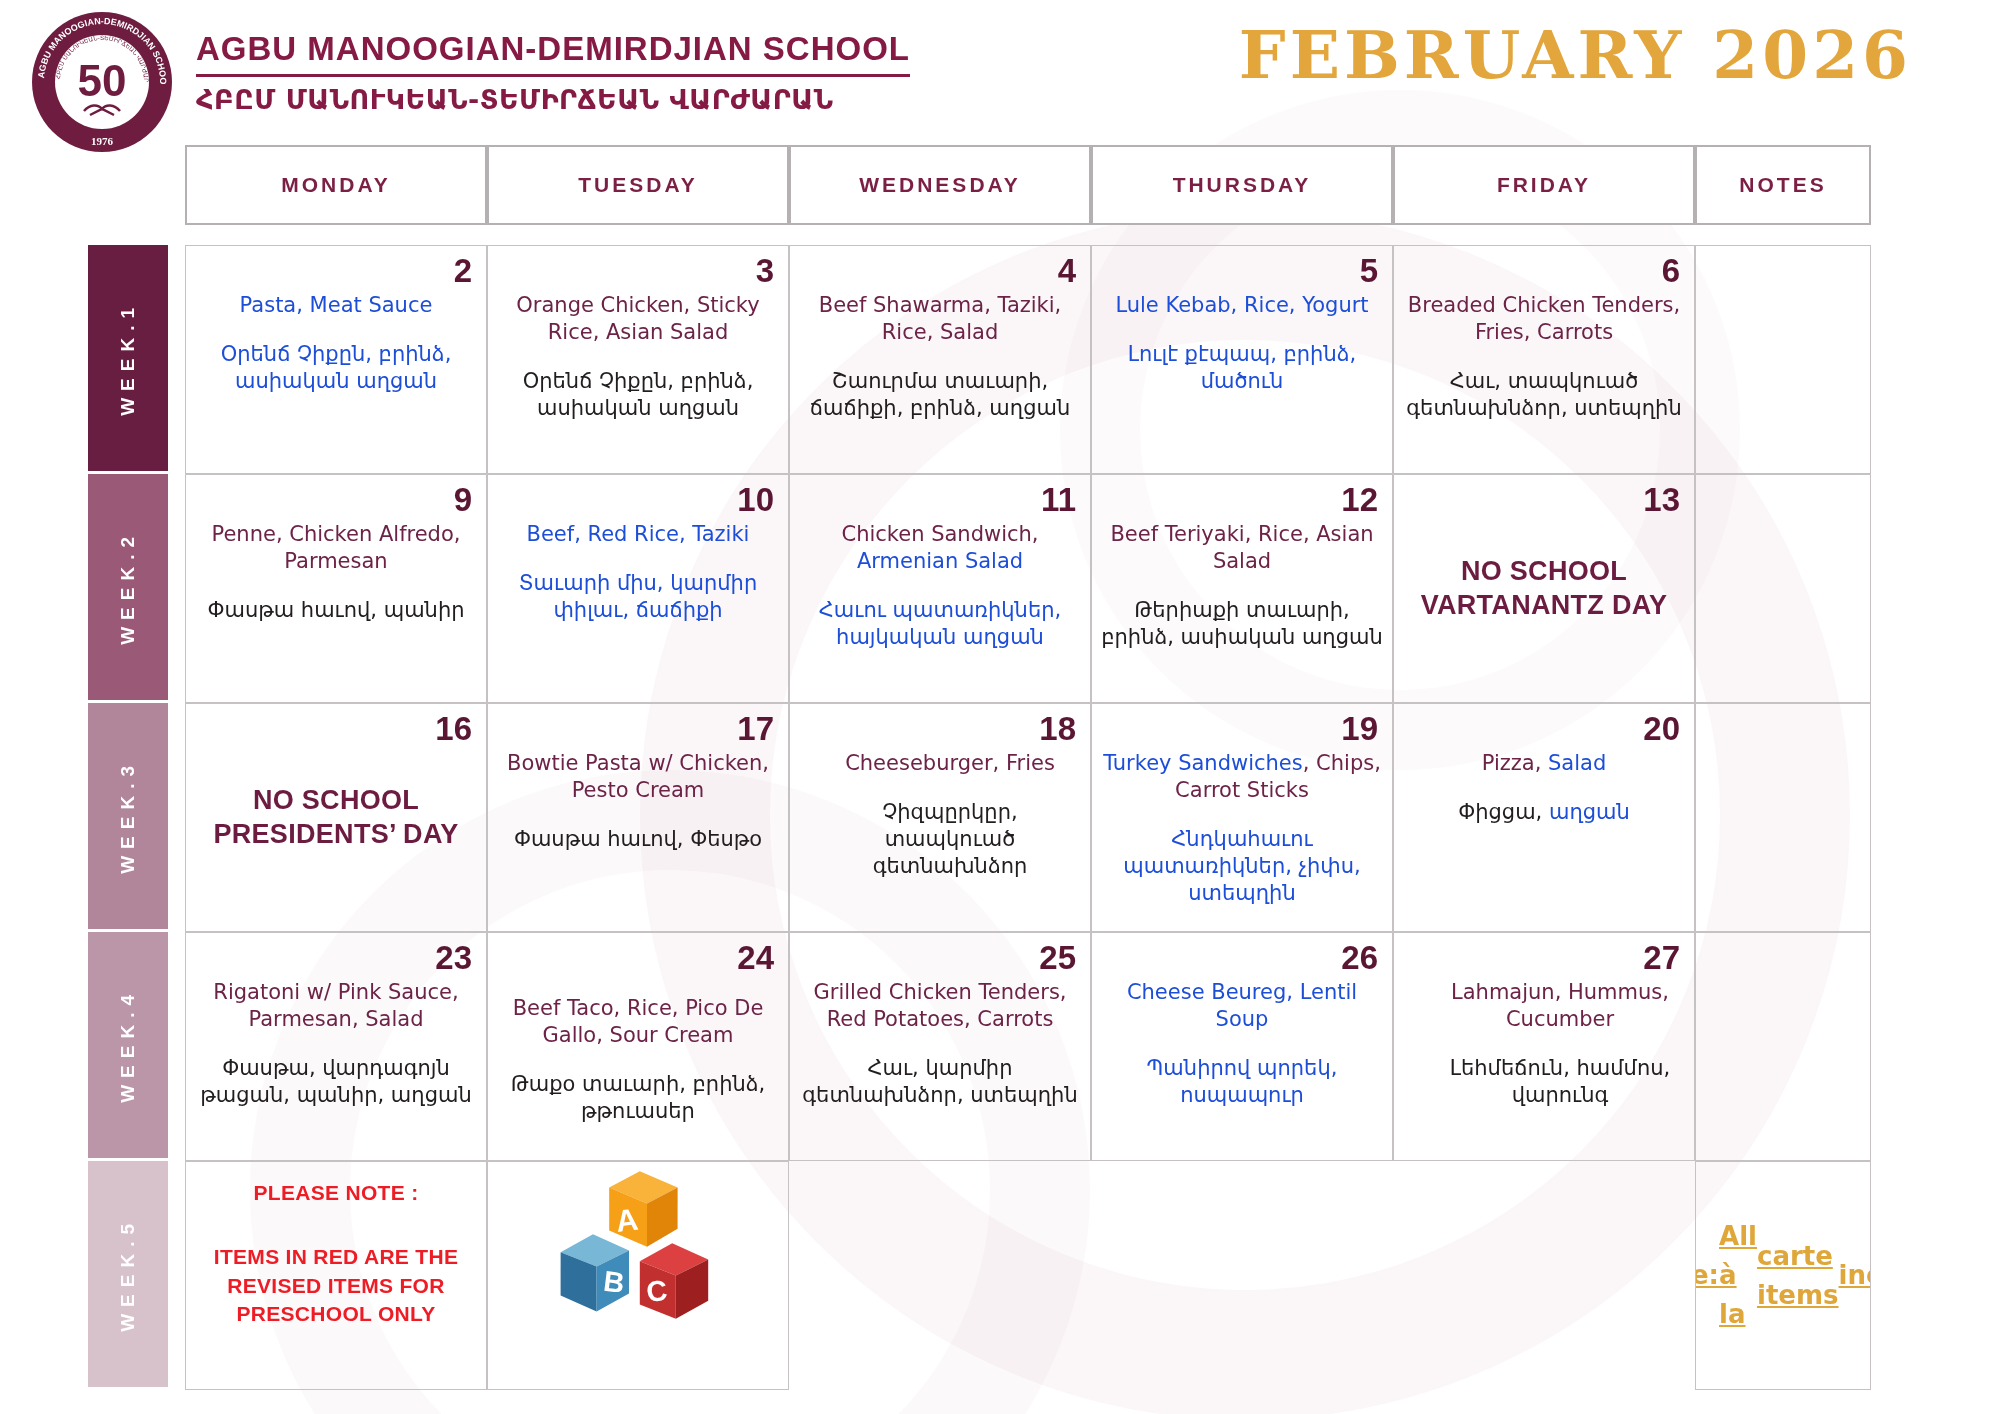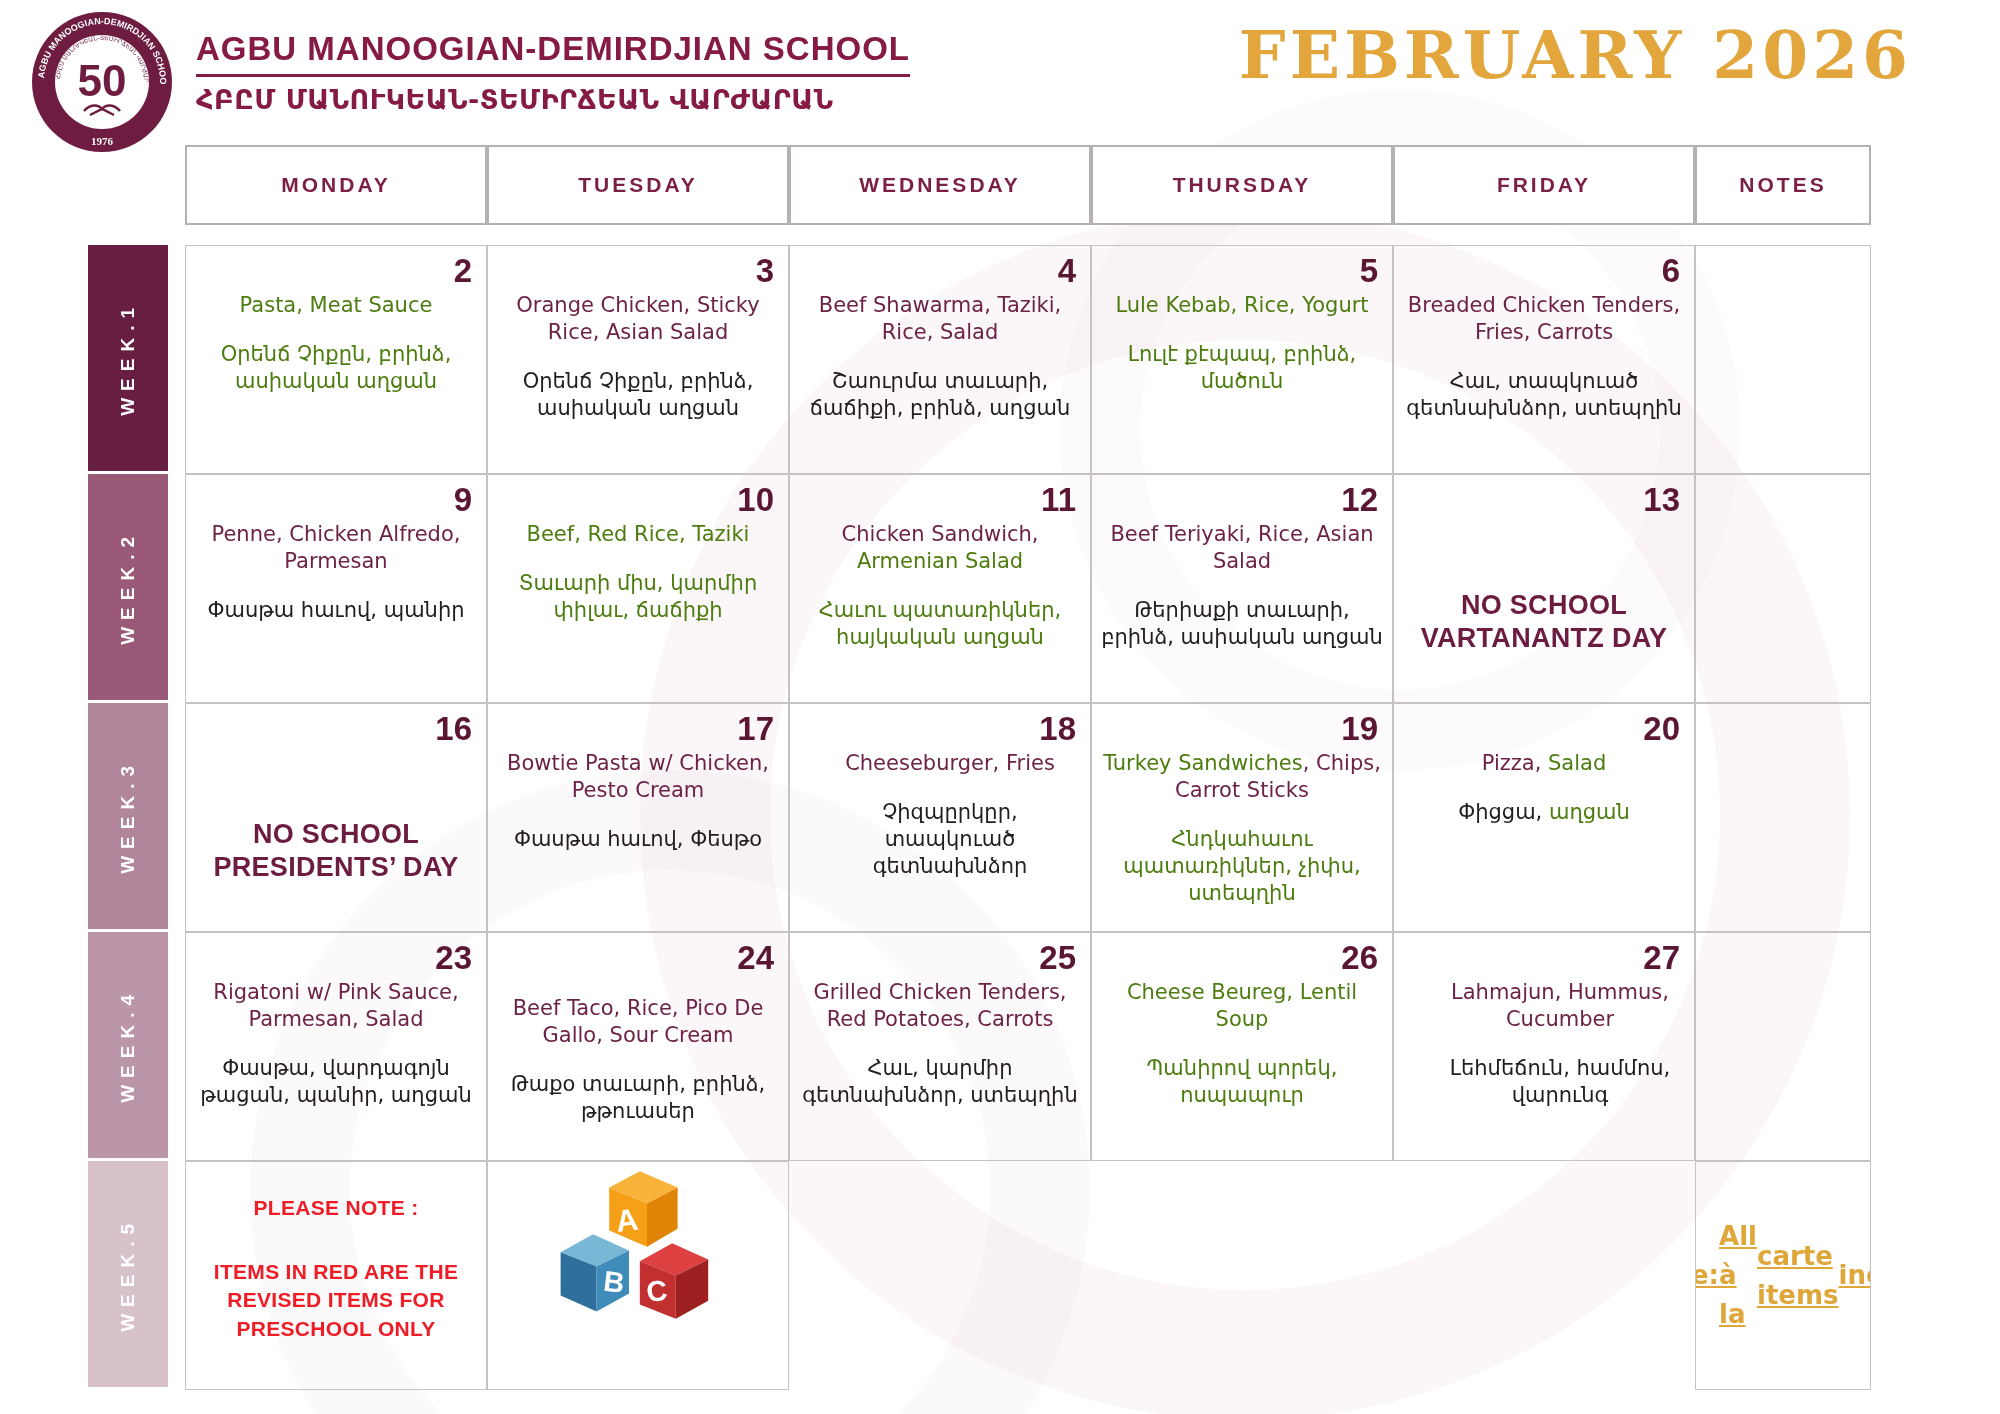--- a/index.html
+++ b/index.html
@@ -61,25 +61,25 @@
   .cell.borderless { border:none; }
   .date-num {
     text-align:right; padding:8px 14px 0 0; height:44px; box-sizing:border-box;
     font-family:"Liberation Sans", sans-serif; font-weight:bold; font-size:33px;
     color:#5a1633; line-height:1;
   }
   .cell-body {
     flex:1; display:flex; flex-direction:column; align-items:center;
     gap:22px; padding:2px 8px 10px; text-align:center;
   }
-  .cell-body.center { justify-content:flex-end; padding-bottom:46px; }
+  .cell-body.center { justify-content:center; padding-bottom:46px; }
   .menu-line { font-size:21px; line-height:1.28; }
   .t-dark { color:#6d2347; }
   .t-blk  { color:#221e1f; }
-  .t-red  { color:#4d7c0f; }
+  .t-red  { color:#1d4ed8; }
   .menu-line.noschool, .menu-line.noschool .t-dark {
     font-family:"Liberation Sans", sans-serif; font-weight:bold; font-size:27px;
     color:#6b1c40; letter-spacing:0.3px; line-height:1.25;
   }
   .menu-line.note, .menu-line.note .t-red {
     font-family:"Liberation Sans", sans-serif; font-weight:bold; font-size:21px;
     color:#ee1c25; line-height:1.35; letter-spacing:0.3px; max-width:250px;
   }
   .note-cell-body { gap:36px; }
   .notes-cell { display:flex; flex-direction:row; align-items:center; justify-content:center; }

